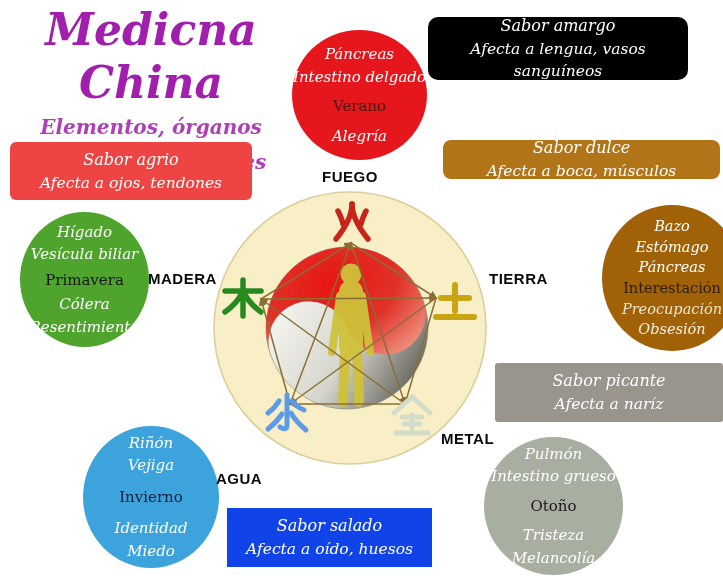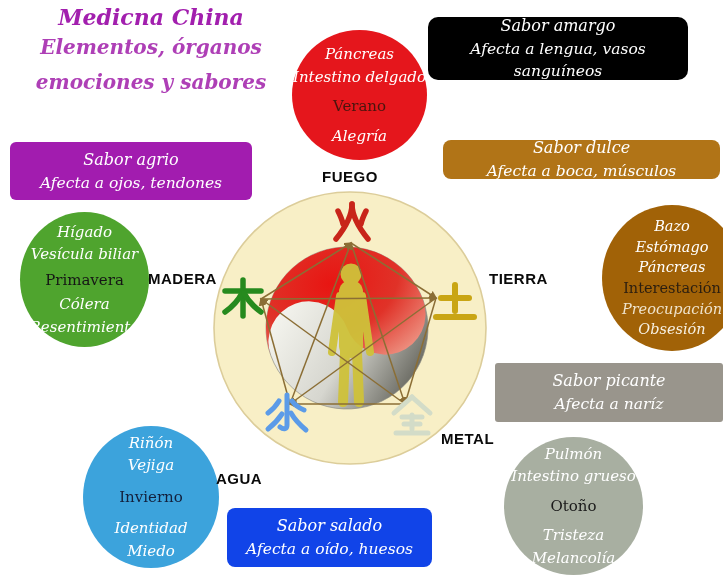--- a/index.html
+++ b/index.html
@@ -2,41 +2,41 @@
 <html><head>
 <meta charset="utf-8">
 <style>
   html,body{margin:0;padding:0;background:#fff;}
   #canvas{
     position:relative;width:723px;height:578px;background:#ffffff;overflow:hidden;
     font-family:"DejaVu Serif",serif;
   }
   
   .header{position:absolute;left:6px;top:4px;width:290px;text-align:center;}
-  .title{font-size:22px;font-style:italic;font-weight:700;color:#A21FAE;line-height:1.2;}
+  .title{font-size:44px;font-style:italic;font-weight:700;color:#A21FAE;line-height:1.2;}
   .subtitle{font-size:20px;font-style:italic;font-weight:600;color:#AE3FB6;line-height:1.75;}
   
   .fbox{position:absolute;color:#fff;text-align:center;font-style:italic;
         display:flex;flex-direction:column;justify-content:center;}
   .fbox .ft{font-size:16px;line-height:1.55;}
   .fbox .fa{font-size:15.5px;line-height:1.4;}
   .fbox-amargo {left:428px;top:17px;width:260px;height:63px;border-radius:10px;background:#000000;}
-  .fbox-agrio  {left:10px;top:142px;width:242px;height:58px;border-radius:6px;background:#a21caf;}
+  .fbox-agrio  {left:10px;top:142px;width:242px;height:58px;border-radius:6px;background:#ef4444;}
   .fbox-dulce  {left:443px;top:140px;width:277px;height:39px;border-radius:8px;background:#B17417;}
   .fbox-picante{left:495px;top:363px;width:228px;height:59px;border-radius:3px;background:#99958C;}
-  .fbox-salado {left:227px;top:508px;width:205px;height:59px;border-radius:8px;background:#1144E8;}
+  .fbox-salado {left:227px;top:508px;width:205px;height:59px;border-radius:0;background:#1144E8;}
   
   .ecircle{position:absolute;border-radius:50%;color:#fff;text-align:center;font-style:italic;
            display:flex;flex-direction:column;justify-content:center;align-items:center;}
   .ecircle div{width:100%;}
   .c-fuego {left:292px;top:30px;width:135px;height:130px;background:#E5161C;font-size:15px;line-height:1.5;}
   .c-madera{left:20px;top:212px;width:129px;height:135px;background:#4FA42E;font-size:15px;line-height:1.5;}
   .c-tierra{left:602px;top:205px;width:140px;height:146px;background:#a16207;font-size:14.5px;line-height:1.42;align-items:flex-end;}
   .c-agua  {left:83px;top:426px;width:136px;height:142px;background:#3CA3DC;font-size:15px;line-height:1.5;}
-  .c-metal {left:504px;top:437px;width:139px;height:138px;background:#A8AFA1;font-size:15px;line-height:1.5;align-items:flex-end;}
+  .c-metal {left:484px;top:437px;width:139px;height:138px;background:#A8AFA1;font-size:15px;line-height:1.5;align-items:flex-end;}
   .season{font-style:normal;font-weight:400;}
   .c-fuego  .season{color:#4A150E;margin:7px 0 7px;}
   .c-madera .season{color:#151515;margin:3px 0 2px;}
   .c-tierra .season{color:#2B1E10;}
   .c-agua   .season{color:#13203C;margin:9px 0 9px;}
   .c-metal  .season{color:#1A1A1A;margin:7px 0 7px;}
   .c-tierra .em1{color:#EFE3CC;}
   .c-tierra .em2{color:#F7F0E2;}
   
   .elabel{position:absolute;font-family:"Liberation Sans",sans-serif;font-weight:700;

